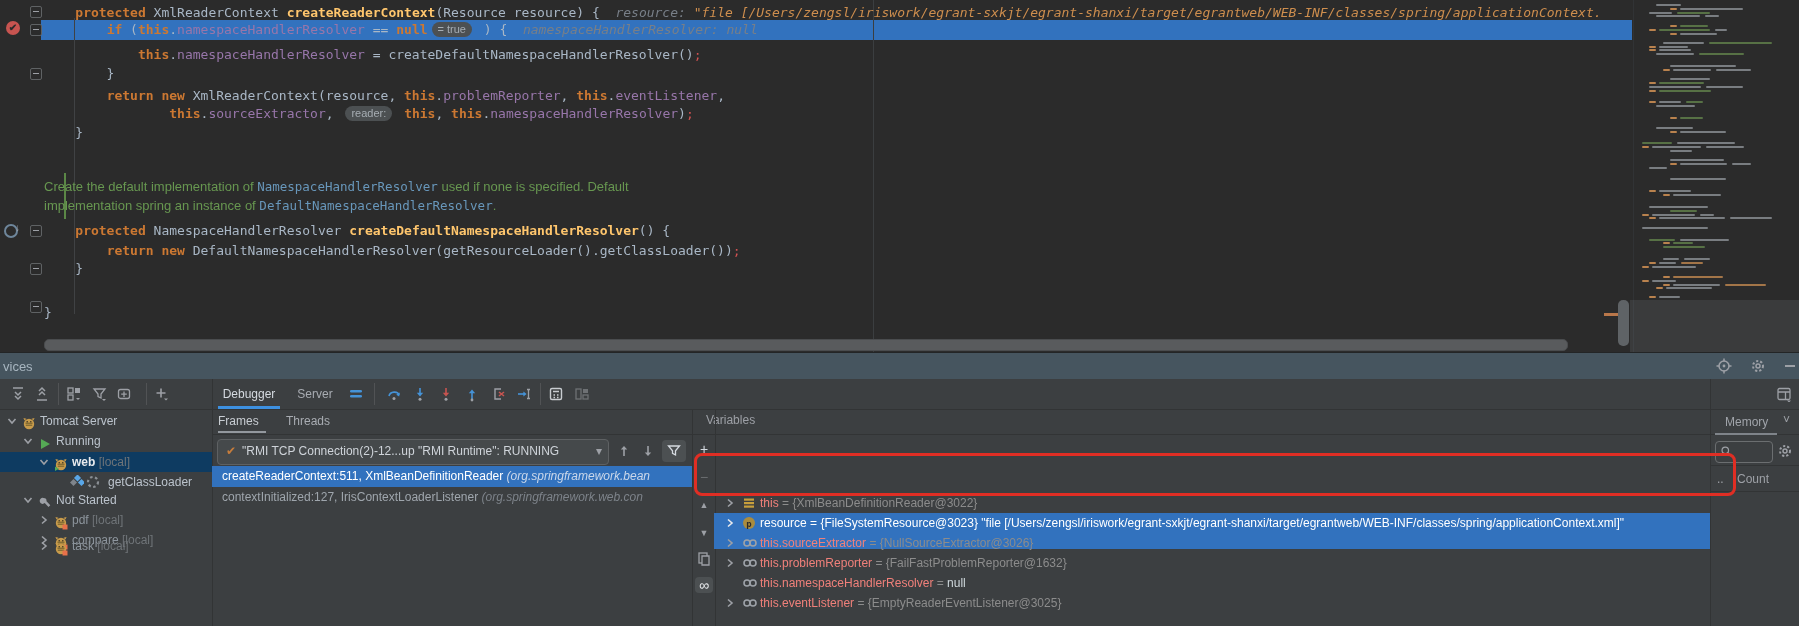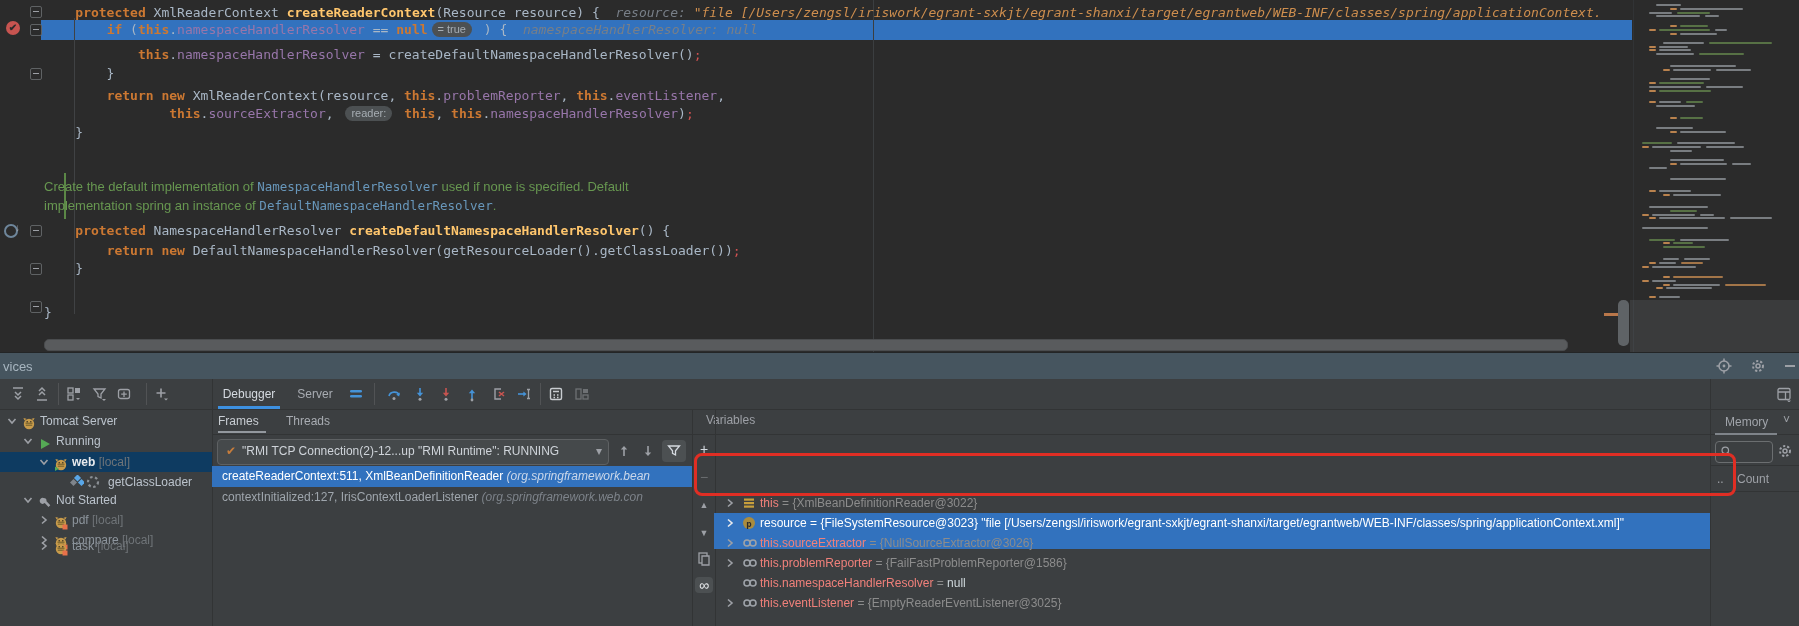--- a/index.html
+++ b/index.html
@@ -540,21 +540,21 @@
         <div class="vrow" style="top: 144px;">
           <svg class="vchev" viewBox="0 0 12 12">
             <path d="M4 2.5L8 6 4 9.5" fill="none" stroke="#9DA0A6" stroke-width="1.6"></path>
           </svg>
           <span class="vico">
             <svg viewBox="0 0 16 14" style="width:16px;height:14px">
               <circle cx="5" cy="7" r="3" fill="none" stroke="#9da2a8" stroke-width="1.6"></circle>
               <circle cx="11" cy="7" r="3" fill="none" stroke="#9da2a8" stroke-width="1.6"></circle>
             </svg>
           </span>
-          <span class="vtxt"><span class="nm">this.problemReporter</span><span class="eq"> = </span><span class="val">{FailFastProblemReporter@1586}</span></span>
+          <span class="vtxt"><span class="nm">this.problemReporter</span><span class="eq"> = </span><span class="val">{FailFastProblemReporter@1632}</span></span>
         </div>
         <div class="vrow" style="top: 164px;">
           <span class="vico">
             <svg viewBox="0 0 16 14" style="width:16px;height:14px">
               <circle cx="5" cy="7" r="3" fill="none" stroke="#9da2a8" stroke-width="1.6"></circle>
               <circle cx="11" cy="7" r="3" fill="none" stroke="#9da2a8" stroke-width="1.6"></circle>
             </svg>
           </span>
           <span class="vtxt"><span class="nm">this.namespaceHandlerResolver</span><span class="eq"> = </span><span class="valw">null</span></span>
         </div>

